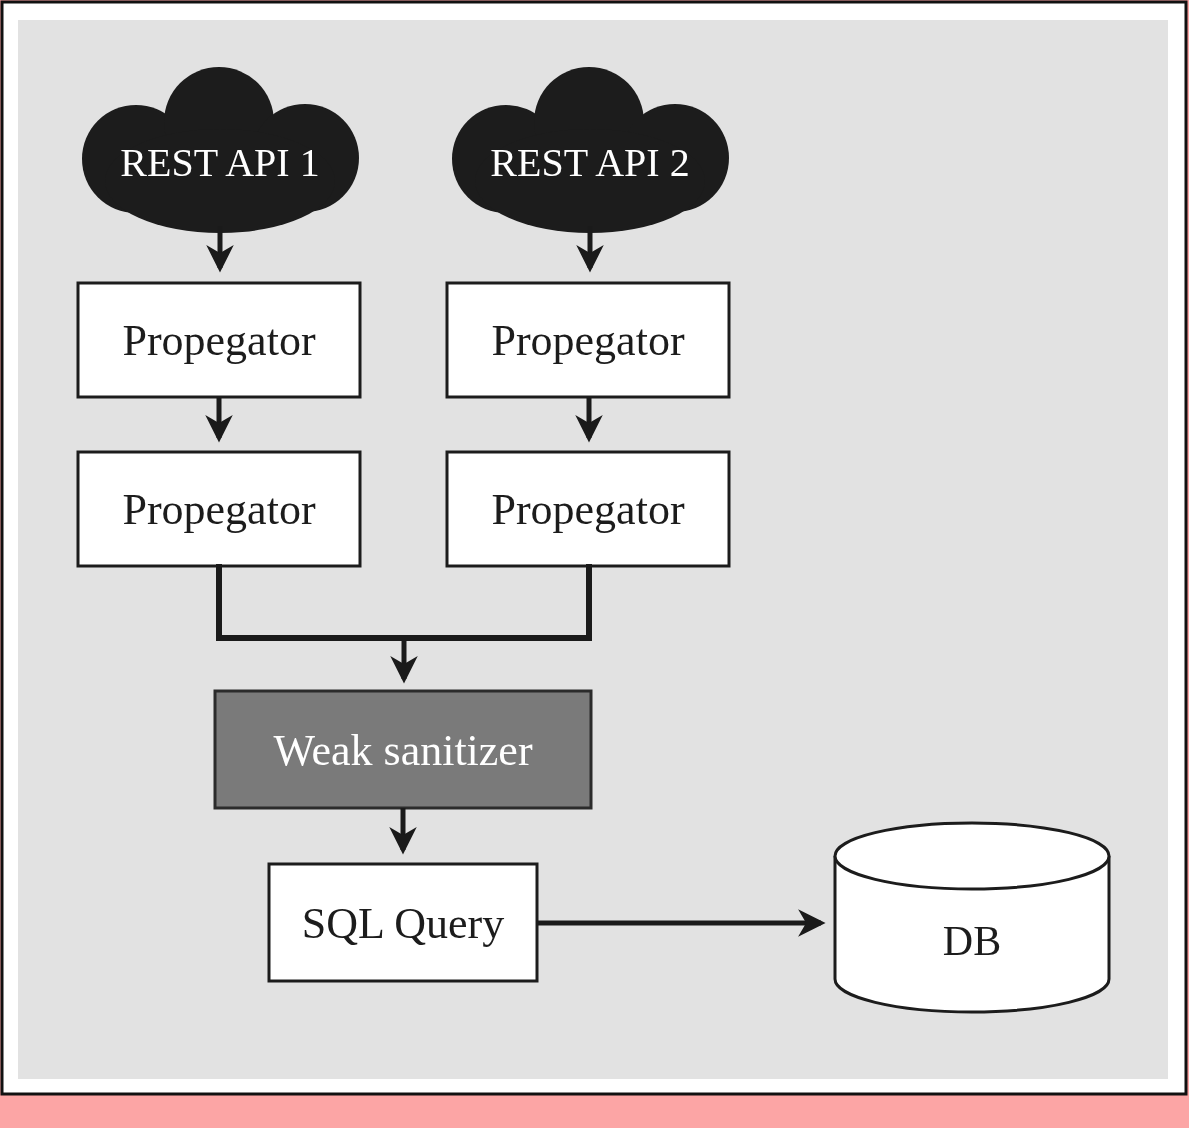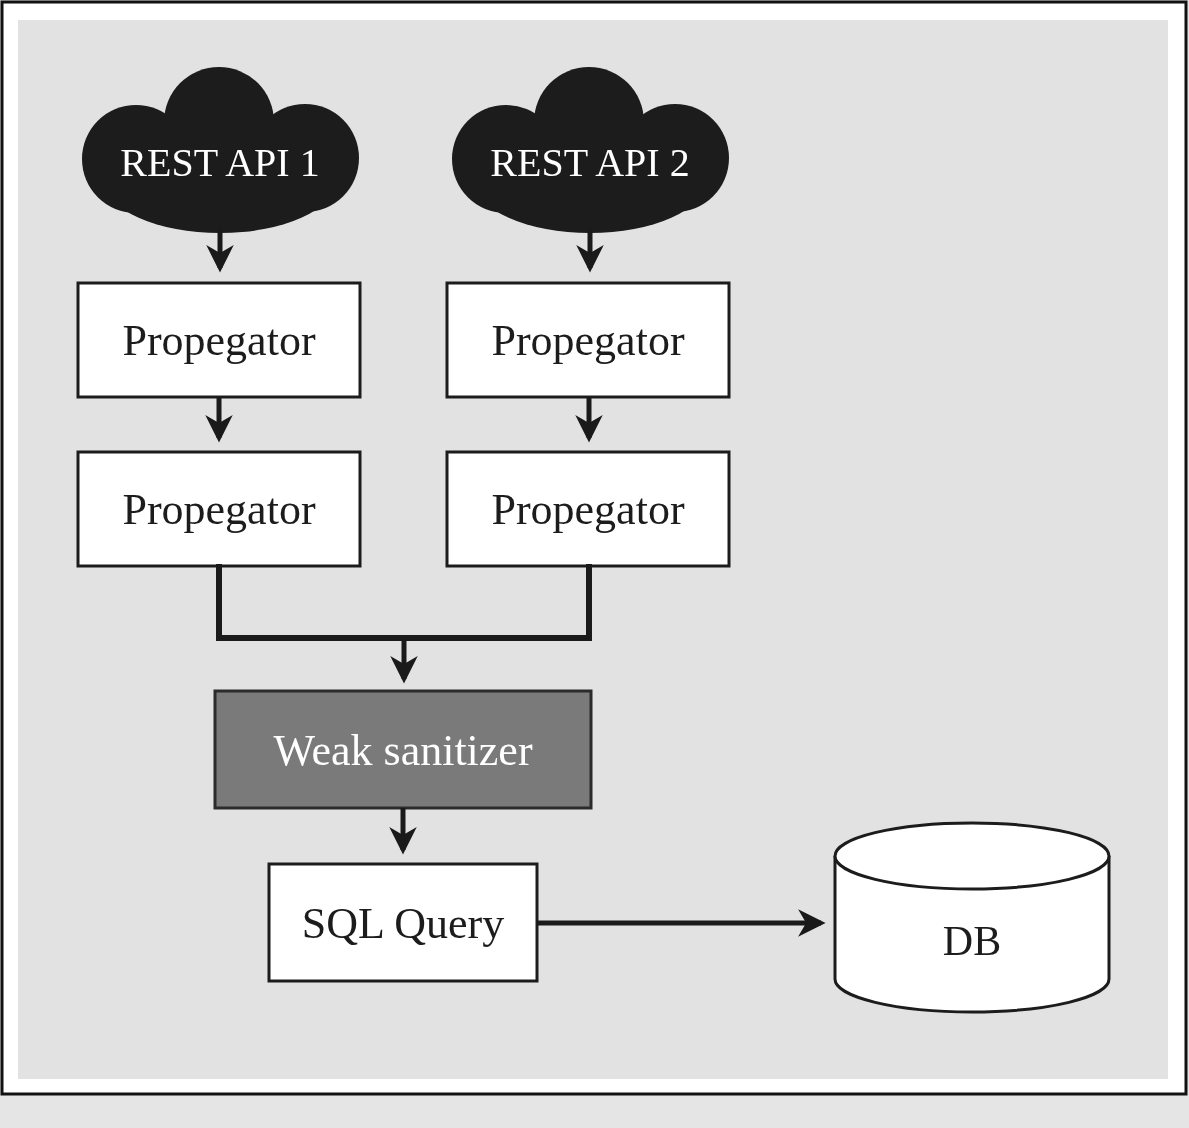--- a/index.html
+++ b/index.html
@@ -4,21 +4,21 @@
 <style>
   html, body {
     margin: 0;
     padding: 0;
     background: #ffffff;
   }
   .canvas {
     position: relative;
     width: 1189px;
     height: 1128px;
-    background: #e5e5e5;
+    background: #fca5a5;
     overflow: hidden;
   }
   svg {
     display: block;
   }
   text {
     font-family: "Liberation Serif", "DejaVu Serif", serif;
   }
   .node-label {
     font-size: 44px;

